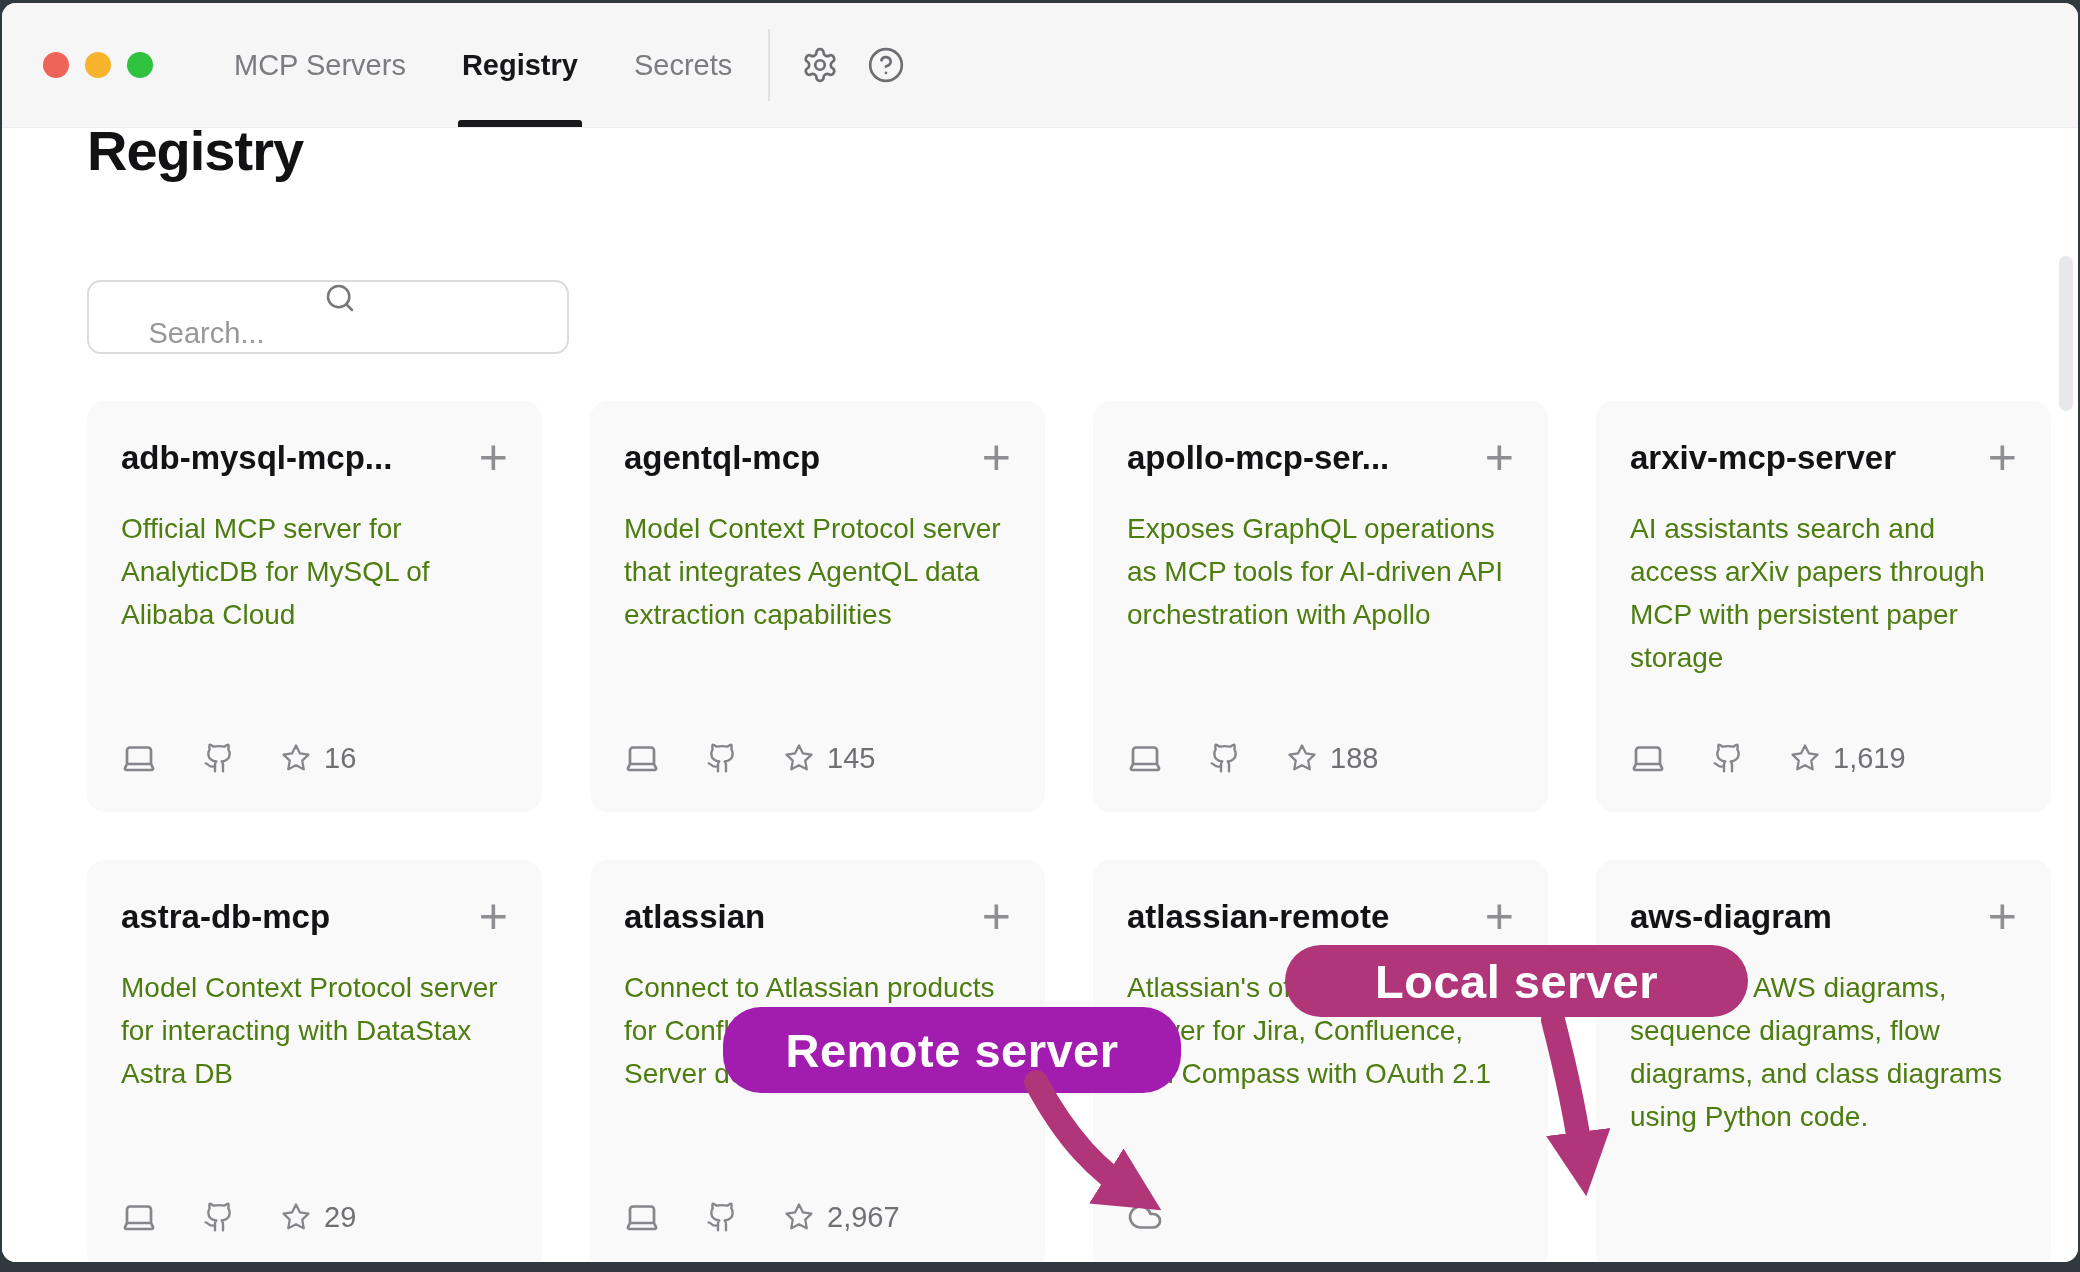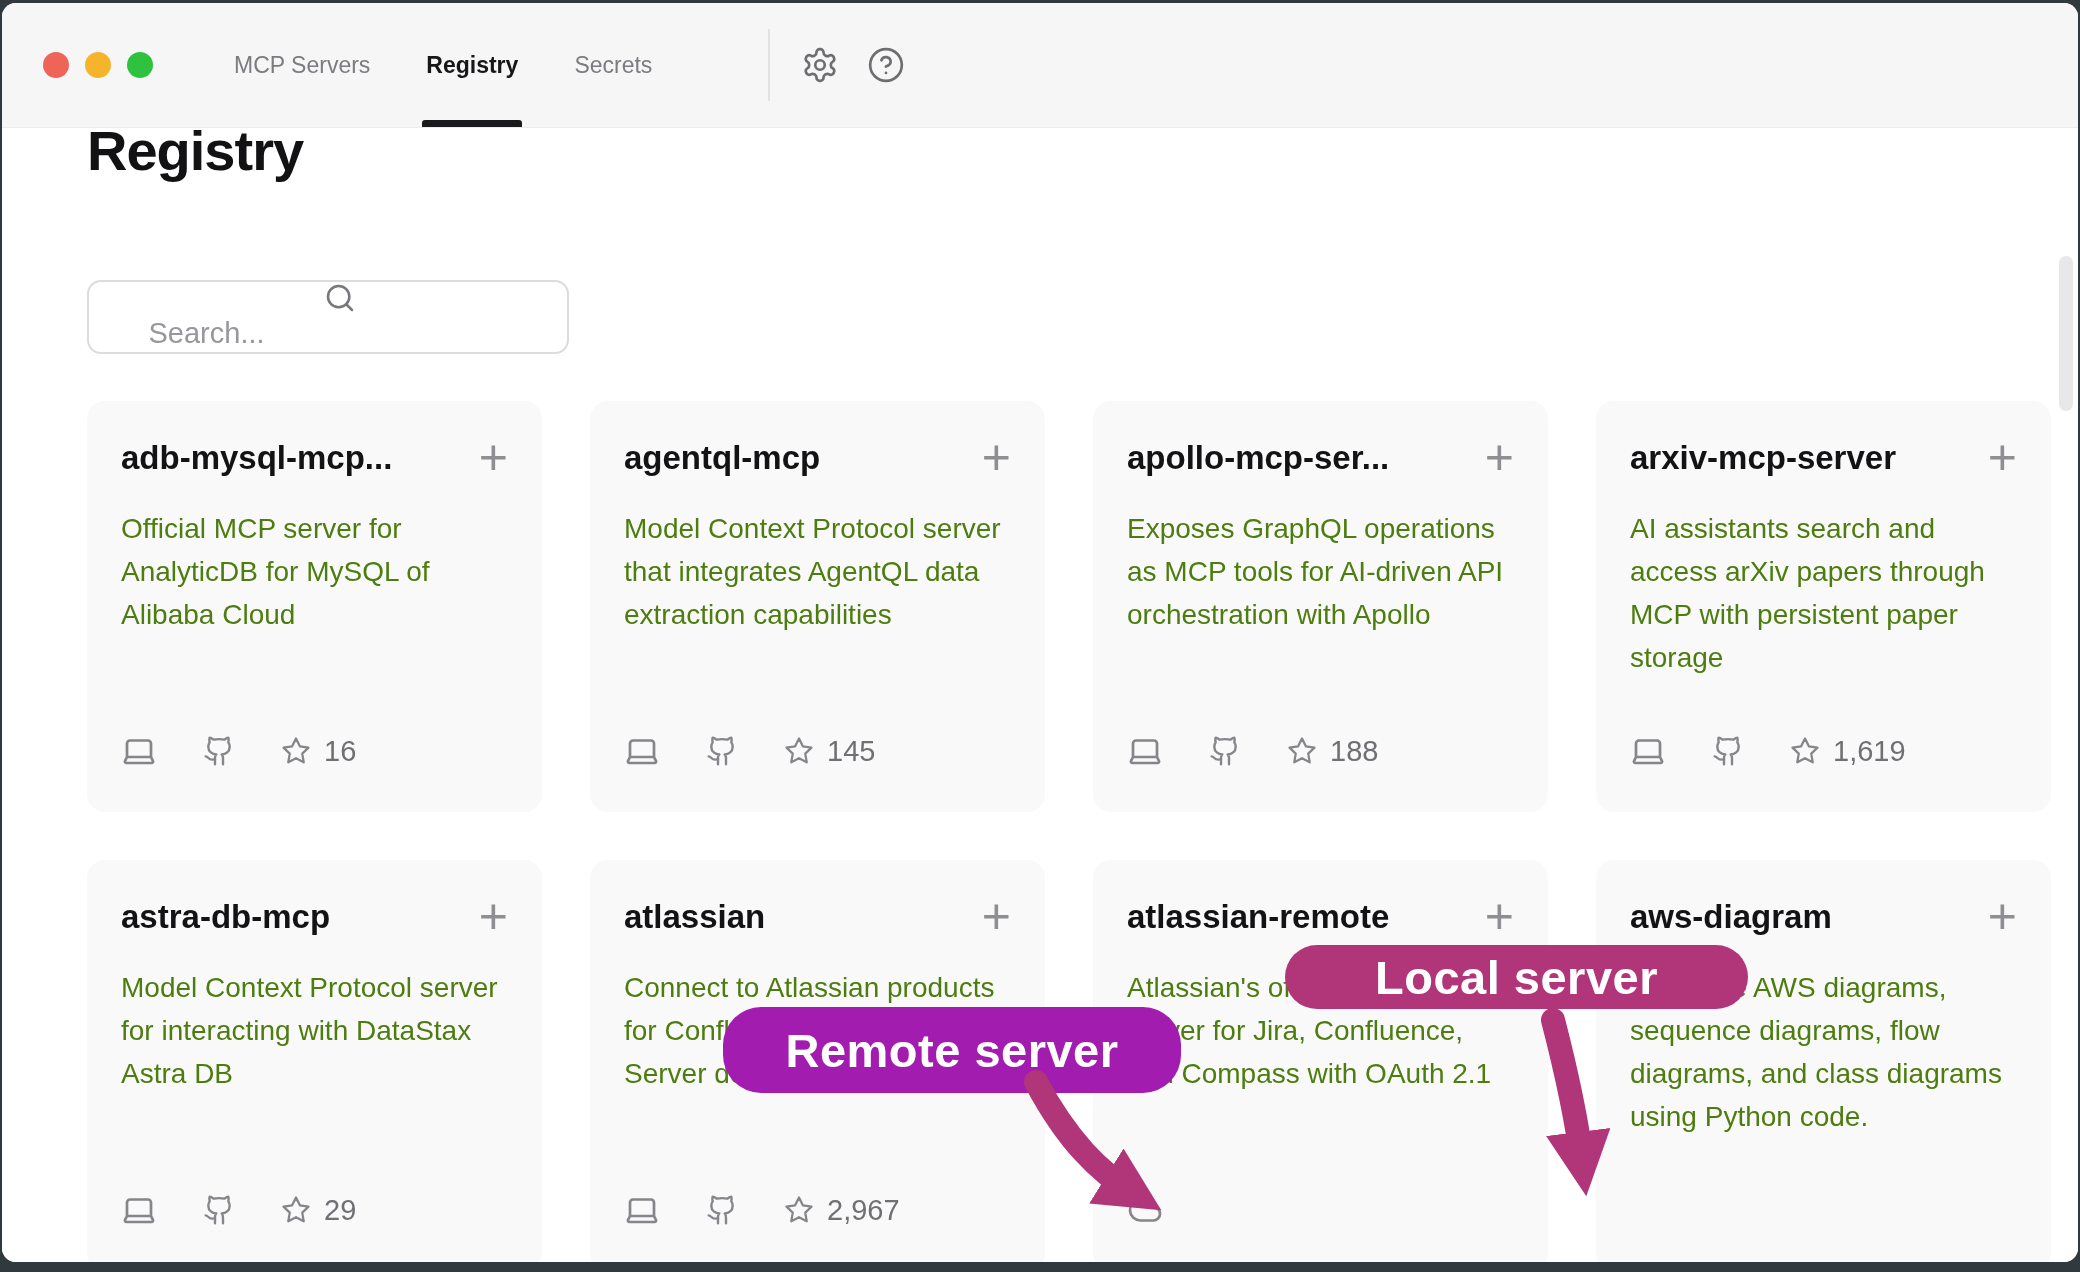--- a/index.html
+++ b/index.html
@@ -8,21 +8,21 @@
   #window{position:absolute;left:2px;top:3px;width:2076px;height:1259px;background:#ffffff;
           border-radius:14px;overflow:hidden;}
   #titlebar{position:absolute;left:0;top:0;width:100%;height:124px;background:#f6f6f7;
             border-bottom:1px solid #ececee;}
   .lights{position:absolute;left:41px;top:49px;display:flex;gap:16px;}
   .light{width:26px;height:26px;border-radius:50%;}
   .light.red{background:#ef6458;}
   .light.yellow{background:#f6b42d;}
   .light.green{background:#2fc23e;}
   .tabs{position:absolute;left:230px;top:0;height:100%;display:flex;align-items:center;gap:52px;}
-  .tab{position:relative;height:100%;display:flex;align-items:center;font-size:23px;color:#7b7b80;
+  .tab{position:relative;height:100%;display:flex;align-items:center;font-size:29px;color:#7b7b80;
        cursor:default;padding:0 2px;}
   .tab.active{color:#17171a;font-weight:700;}
   .tab.active::after{content:"";position:absolute;left:-2px;right:-2px;bottom:0;height:7px;
        background:#1a1a1c;border-radius:3px 3px 0 0;}
   .tb-divider{position:absolute;left:766px;top:26px;width:2px;height:72px;background:#e2e2e4;}
   .tb-icon{position:absolute;top:41px;width:42px;height:42px;color:#6e6e72;background:none;border:none;
            display:flex;align-items:center;justify-content:center;padding:0;}
   .tb-icon svg{width:38px;height:38px;}
   
   #content{position:absolute;left:0;top:125px;right:0;bottom:0;background:#fff;}
@@ -36,35 +36,35 @@
   .search input::placeholder{color:#97979c;}
   
   #grid{position:absolute;left:85px;top:273px;width:1910px;display:grid;
         grid-template-columns:repeat(4,455px);grid-auto-rows:411px;column-gap:30px;row-gap:33px;gap:48px;}
   .card{position:relative;background:#f9f9fa;border-radius:18px;padding:38px 34px;box-sizing:border-box;}
   .card-head{display:flex;align-items:flex-start;justify-content:space-between;}
   .card-title{margin:0;font-size:33px;font-weight:700;color:#131315;white-space:nowrap;overflow:hidden;}
   .add-btn{background:none;border:none;padding:0;font-size:50px;line-height:36px;font-weight:300;
            color:#8f8f93;cursor:pointer;flex:0 0 auto;margin-left:10px;}
   .card-desc{margin:30px 0 0 0;font-size:28px;line-height:43px;color:#4d7c0f;}
-  .card-footer{position:absolute;left:34px;right:34px;bottom:43px;display:flex;align-items:center;
+  .card-footer{position:absolute;left:34px;right:34px;bottom:36px;display:flex;align-items:center;
                color:#85858a;}
   .card-footer svg{flex:0 0 auto;}
   .icon-laptop{width:36px;height:36px;margin-right:46px;}
   .icon-github{width:32px;height:32px;margin-right:46px;}
   .icon-star{width:30px;height:30px;margin-right:13px;}
   .icon-cloud{width:36px;height:36px;}
   .star-count{font-size:29px;color:#6f6f74;}
   .footer-remote{display:none;}
   .card.remote .footer-remote{display:flex;}
   
   .pill{position:absolute;display:flex;align-items:center;justify-content:center;color:#fff;
         font-size:47px;font-weight:700;border-radius:38px;z-index:50;letter-spacing:0.5px;}
   #pill-remote{left:721px;top:1004px;width:458px;height:86px;}
-  #pill-local{left:1283px;top:942px;width:463px;height:64px;}
+  #pill-local{left:1283px;top:942px;width:463px;height:72px;}
   #arrows{position:absolute;left:0;top:0;width:2080px;height:1272px;z-index:55;pointer-events:none;}
   
   #scroll-thumb{position:absolute;right:5px;top:128px;width:14px;height:155px;border-radius:7px;
                 background:#e8e8ea;}
 </style>
 </head>
 <body>
 
 <div id="stage">
   <div id="window">

